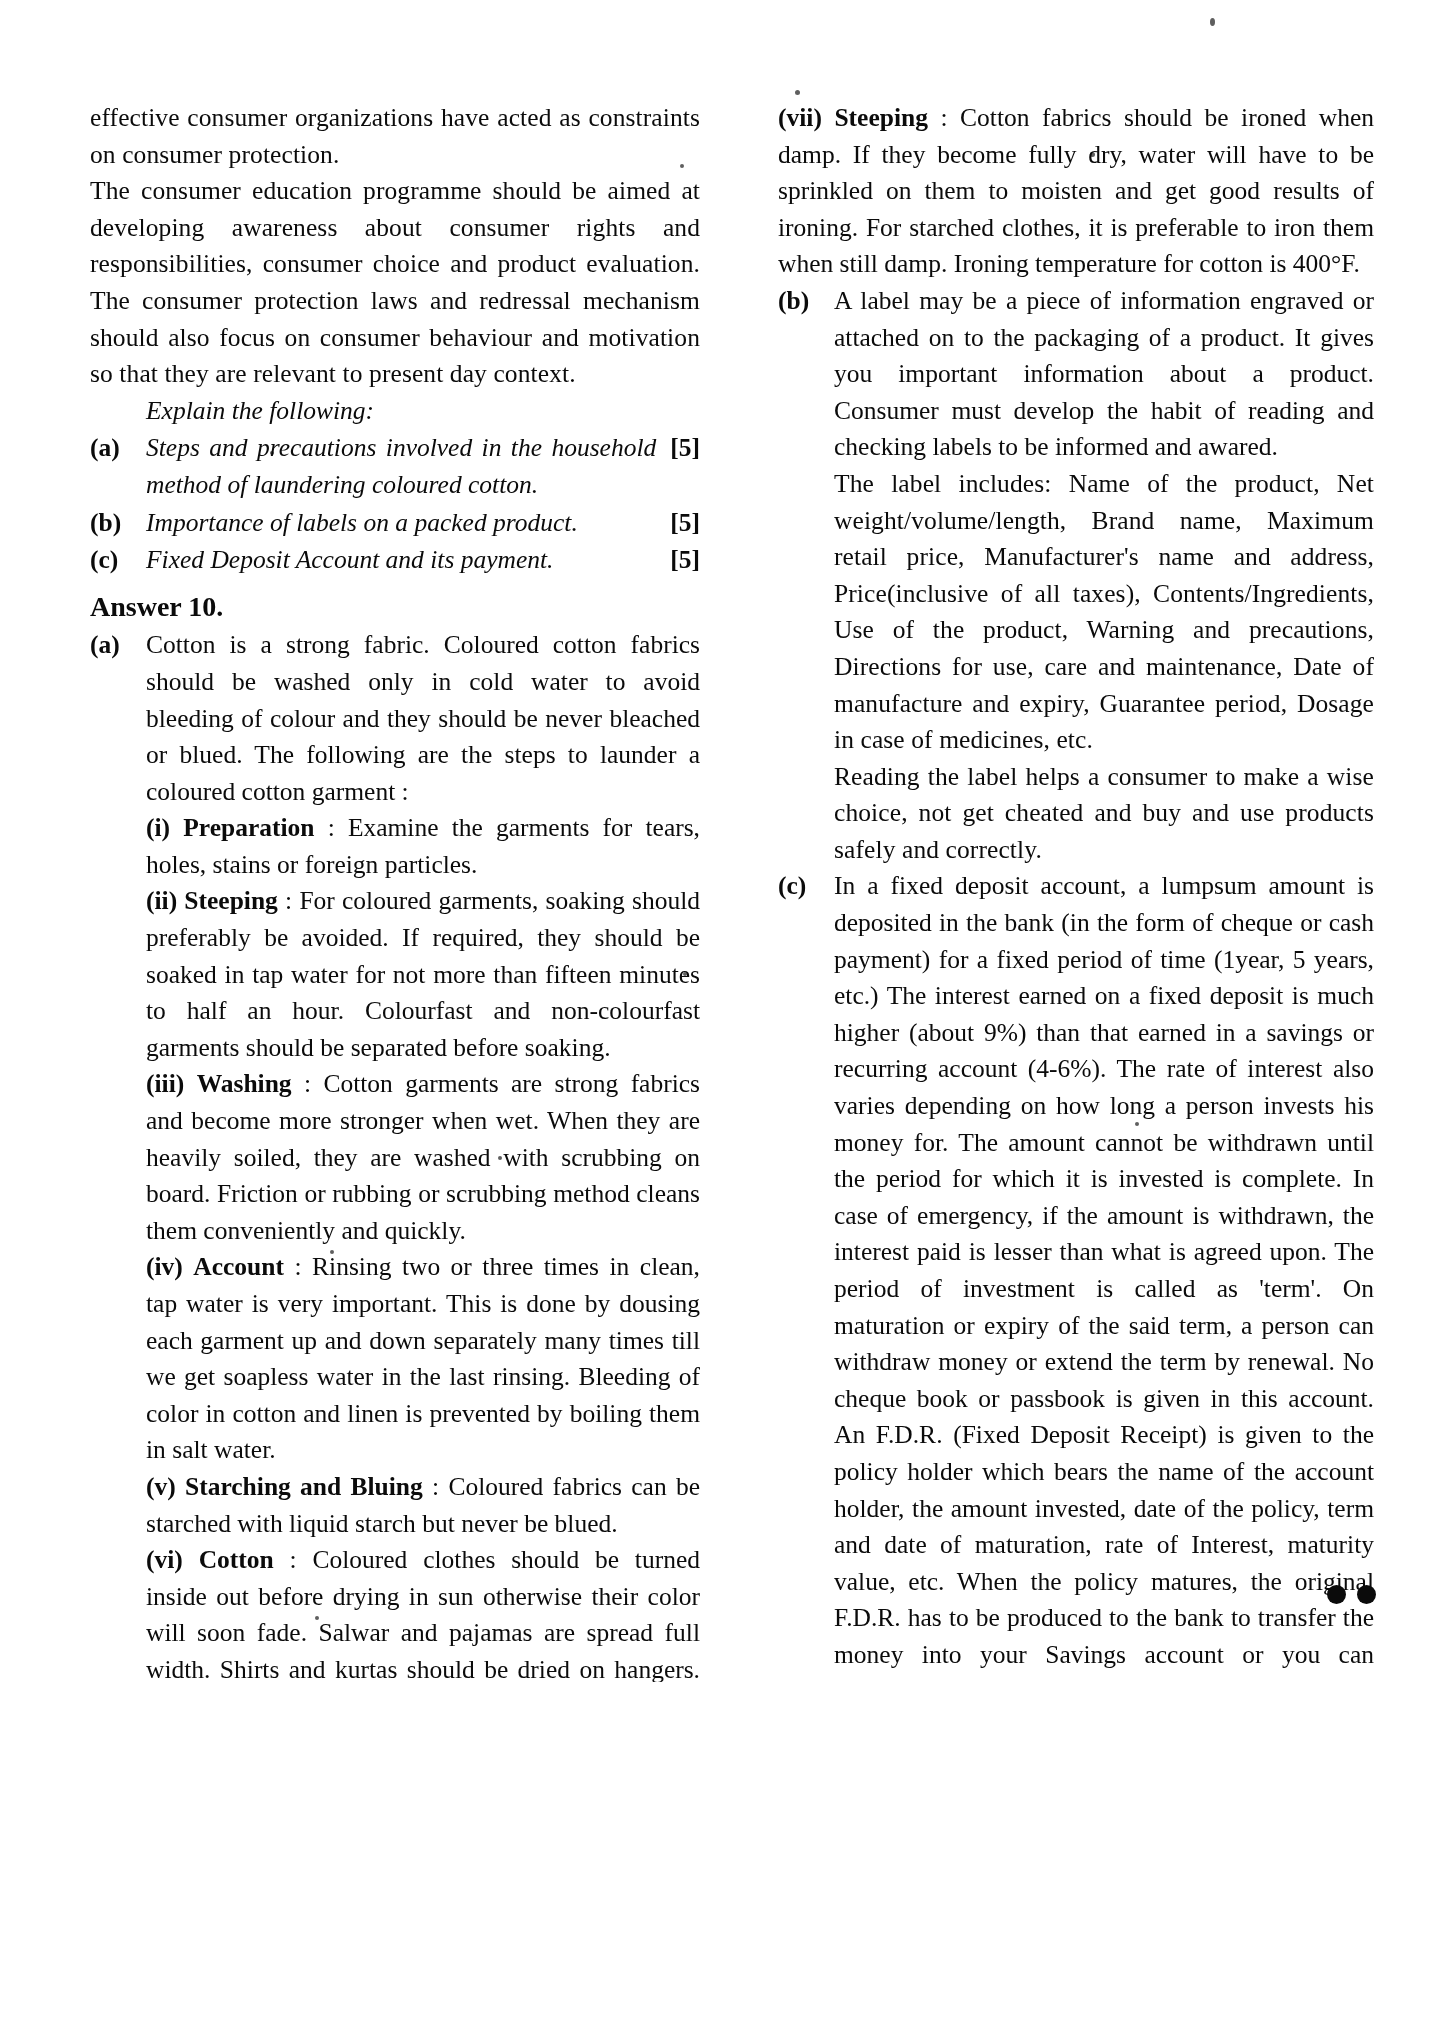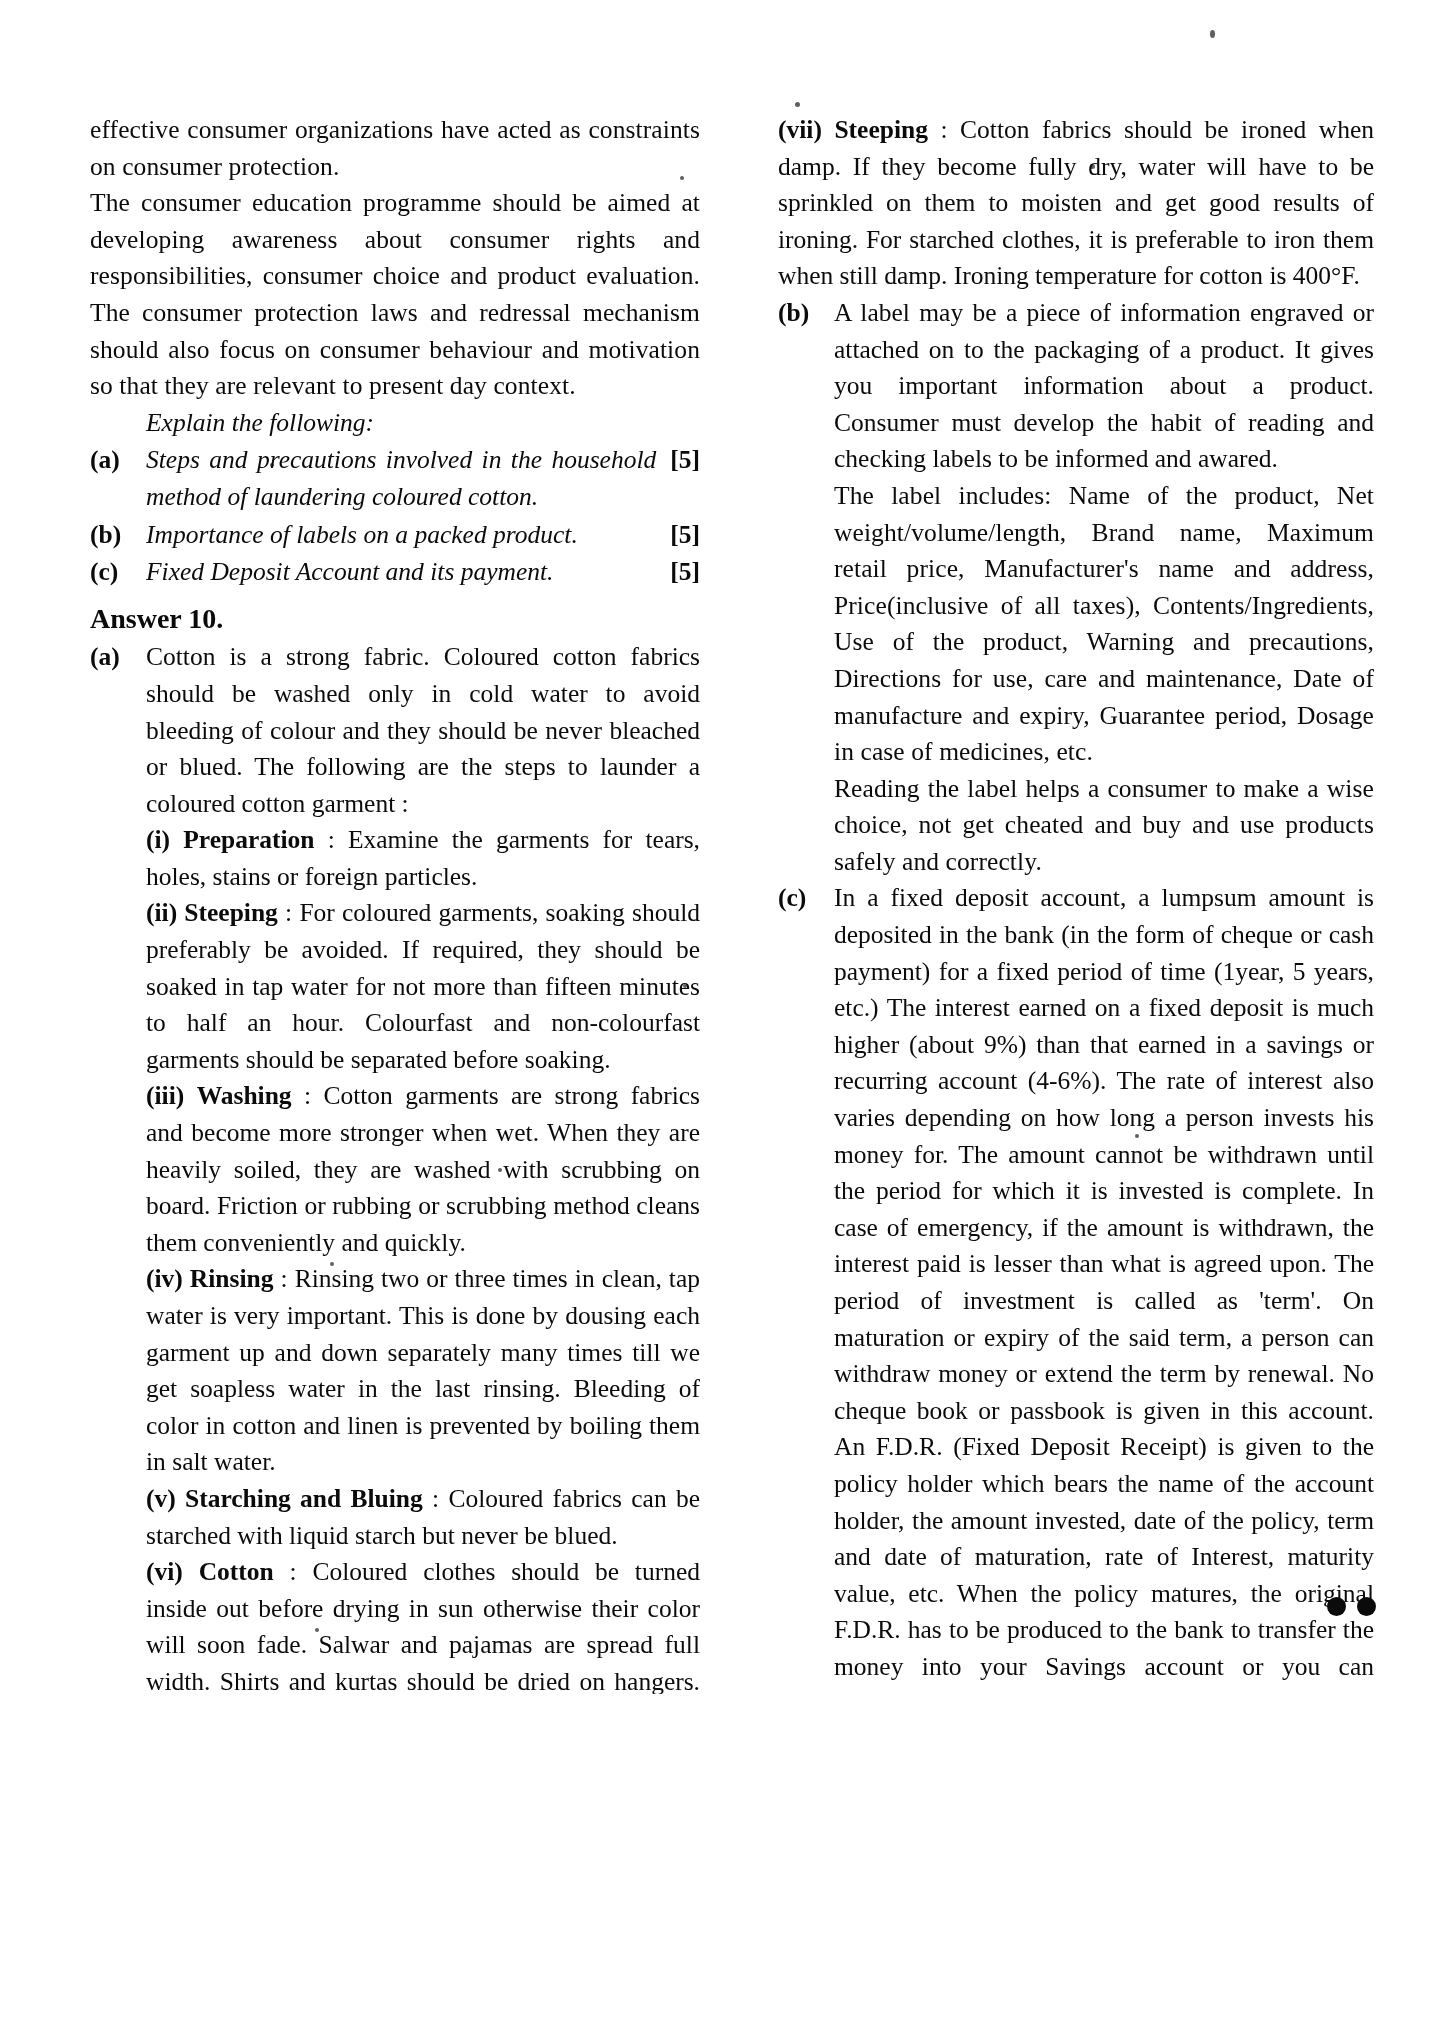--- a/index.html
+++ b/index.html
@@ -9,21 +9,21 @@
     background: #ffffff;
   }
   body {
     font-family: "Liberation Serif", "DejaVu Serif", serif;
     color: #0b0b0b;
   }
   .page {
     position: relative;
     width: 1434px;
     height: 1678px;
-    margin: 16px auto;
+    margin: 4px auto;
     background: #ffffff;
     box-sizing: border-box;
     overflow: hidden;
   }
   .scan-speck {
     position: absolute;
     background: #2a2a2a;
     border-radius: 50%;
     opacity: .75;
   }
@@ -199,21 +199,21 @@
         <b>Steeping</b><span> : </span><span>For coloured garments, soaking should preferably be avoided. If required, they should be soaked in tap water for not more than fifteen minutes to half an hour. Colourfast and non-colourfast garments should be separated before soaking.</span>
       </div>
 
       <div class="step">
         <b>(iii)</b>
         <b>Washing</b><span> : </span><span>Cotton garments are strong fabrics and become more stronger when wet. When they are heavily soiled, they are washed with scrubbing on board. Friction or rubbing or scrubbing method cleans them conveniently and quickly.</span>
       </div>
 
       <div class="step">
         <b>(iv)</b>
-        <b>Rinsing</b><span> : </span><span>Rinsing two or three times in clean, tap water is very important. This is done by dousing each garment up and down separately many times till we get soapless water in the last rinsing. Bleeding of color in cotton and linen is prevented by boiling them in salt water.</span>
+        <b>Account</b><span> : </span><span>Rinsing two or three times in clean, tap water is very important. This is done by dousing each garment up and down separately many times till we get soapless water in the last rinsing. Bleeding of color in cotton and linen is prevented by boiling them in salt water.</span>
       </div>
 
       <div class="step">
         <b>(v)</b>
         <b>Starching and Bluing</b><span> : </span><span>Coloured fabrics can be starched with liquid starch but never be blued.</span>
       </div>
 
       <div class="step">
         <b>(vi)</b>
         <b>Cotton</b><span> : </span><span>Coloured clothes should be turned inside out before drying in sun otherwise their color will soon fade. Salwar and pajamas are spread full width. Shirts and kurtas should be dried on hangers. Sarees and bed sheets</span>

